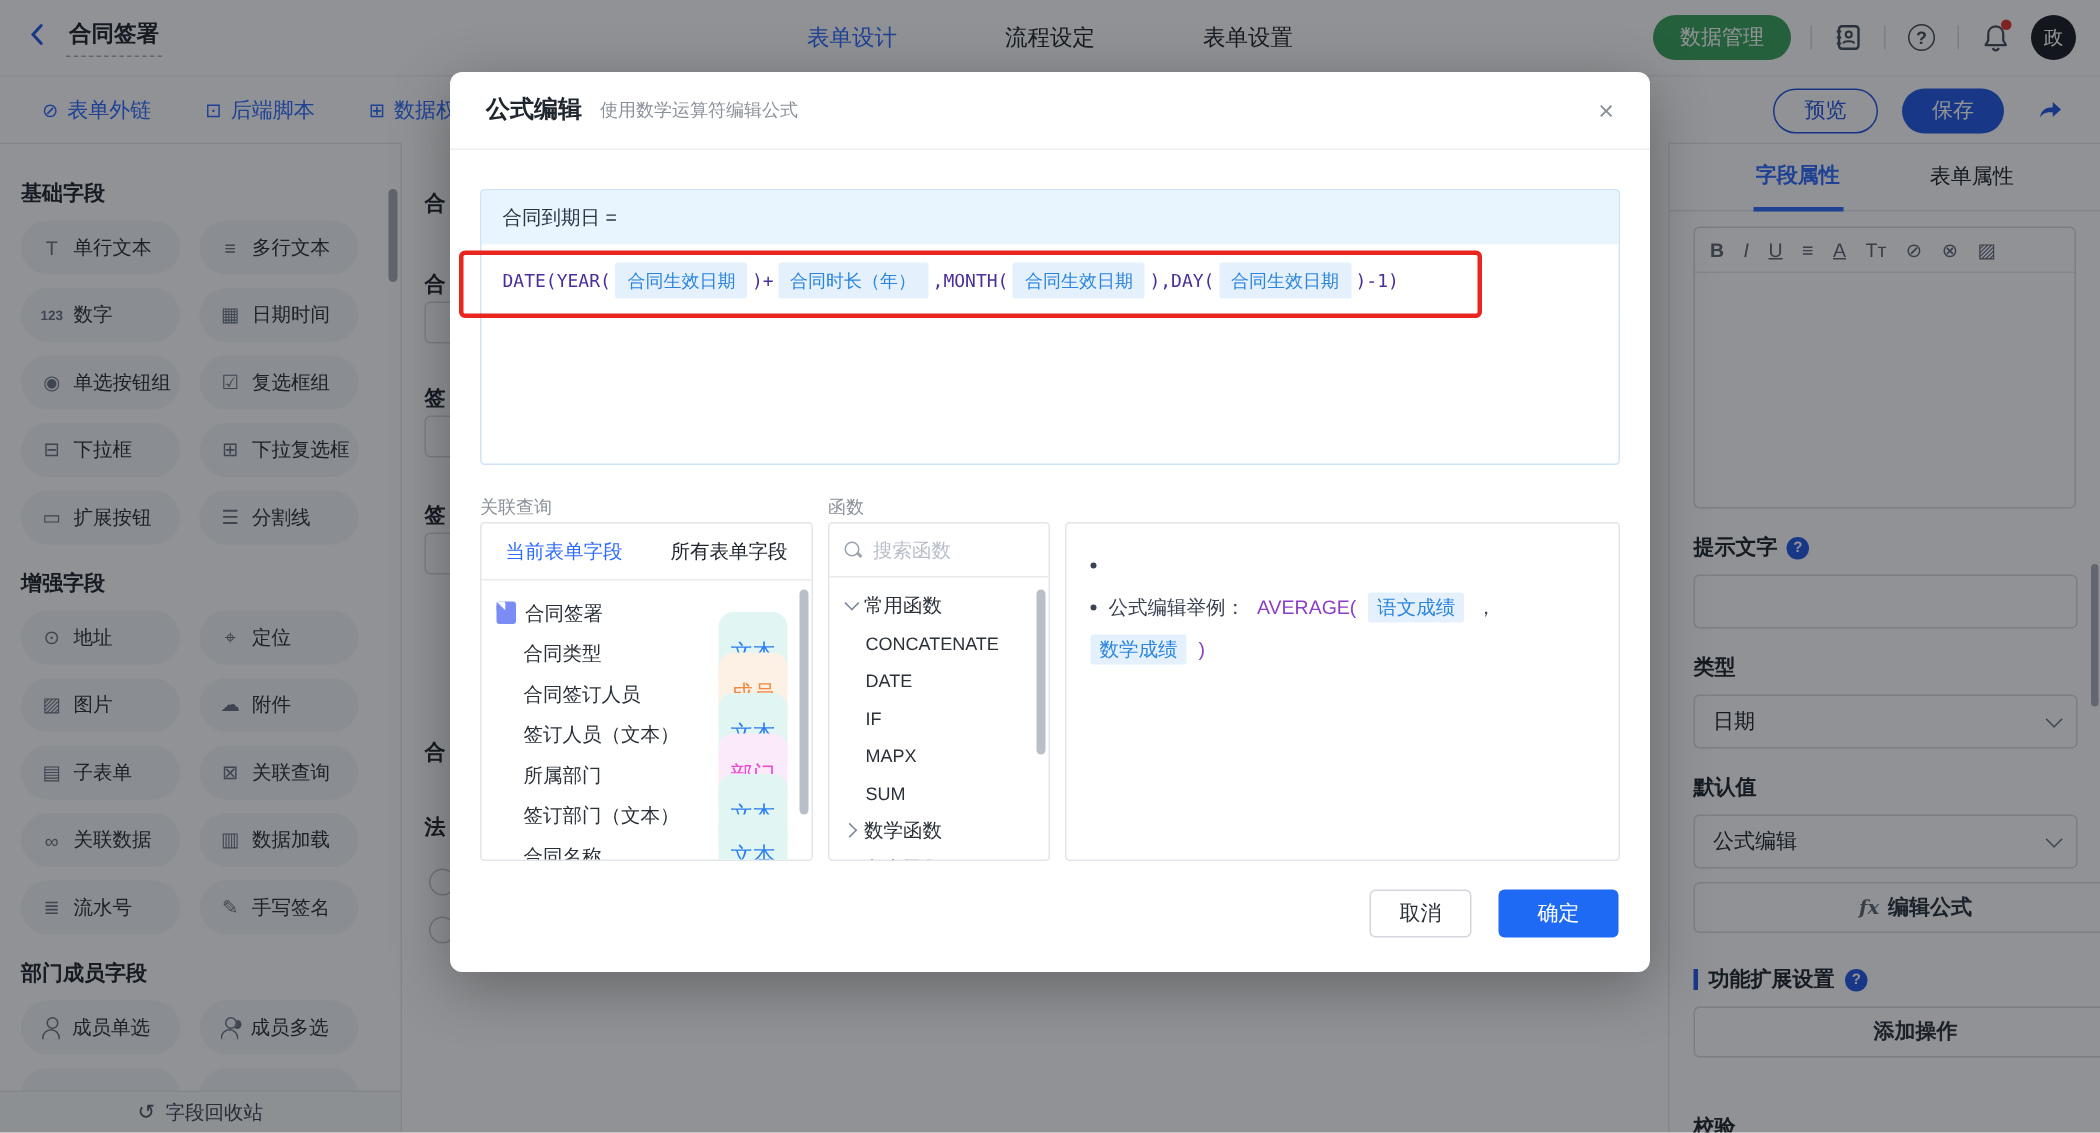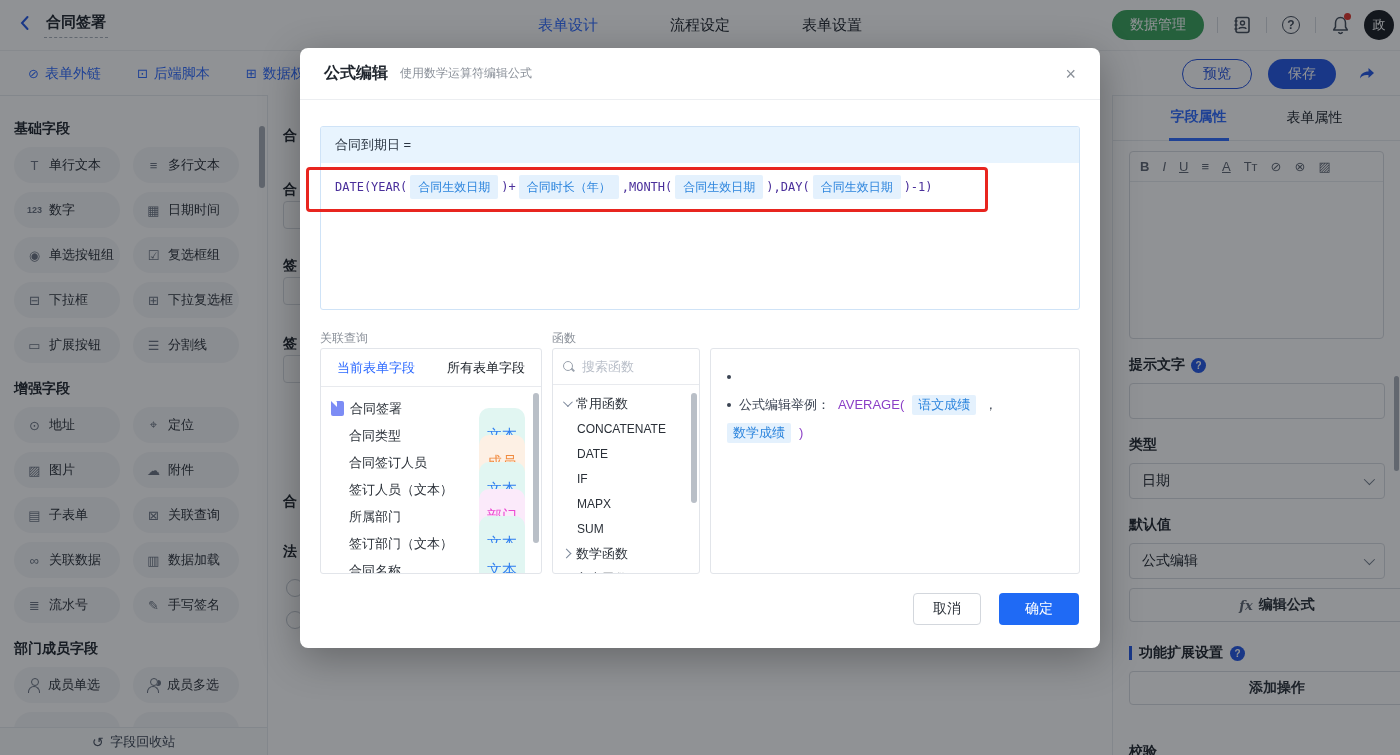--- a/index.html
+++ b/index.html
@@ -8,21 +8,21 @@
   #app { position:relative; width:1400px; height:755px; background:#fff; }
 
   
   .topbar { position:absolute; left:0; top:0; width:1400px; height:50px; background:#fff; display:flex; align-items:center; }
   .tb-left { display:flex; align-items:center; gap:10px; padding-left:16px; }
   .back-ic { width:18px; height:18px; }
   .tb-title { font-size:15px; font-weight:bold; color:#20262e; border-bottom:1px dashed #aab1bb; padding:0 2px 5px 2px; }
   .tb-tabs { position:absolute; left:50%; top:0; transform:translateX(-50%); height:50px; display:flex; align-items:center; gap:72px; font-size:15px; }
   .tb-tab { color:#20262e; cursor:pointer; }
   .tb-tab.active { color:#2f6bff; }
-  .tb-right { position:absolute; right:6px; top:0; height:50px; display:flex; align-items:center; gap:13px; }
+  .tb-right { position:absolute; right:16px; top:0; height:50px; display:flex; align-items:center; gap:13px; }
   .btn-green { background:#3aa35c; color:#fff; font-size:14px; height:30px; padding:0 18px; border-radius:15px; border:none; display:flex; align-items:center; cursor:pointer; }
   .tb-sep { width:1px; height:16px; background:#d6dae0; }
   .tb-ico { width:22px; height:22px; display:flex; align-items:center; justify-content:center; position:relative; cursor:pointer; }
   .help-circ { width:18px; height:18px; border:1.5px solid #434c59; border-radius:50%; color:#434c59; font-size:12px; font-weight:bold; display:flex; align-items:center; justify-content:center; }
   .bell-dot { position:absolute; right:0px; top:-1px; width:7px; height:7px; border-radius:50%; background:#e0342b; }
   .avatar { width:30px; height:30px; border-radius:50%; background:#181c22; color:#fff; font-size:13px; display:flex; align-items:center; justify-content:center; cursor:pointer; }
 
   
   .actionbar { position:absolute; left:0; top:50px; width:1400px; height:45px; background:#fff; border-top:1px solid #eef0f3; }
   .ab-links { position:absolute; left:28px; top:0; height:45px; display:flex; align-items:center; gap:36px; }

